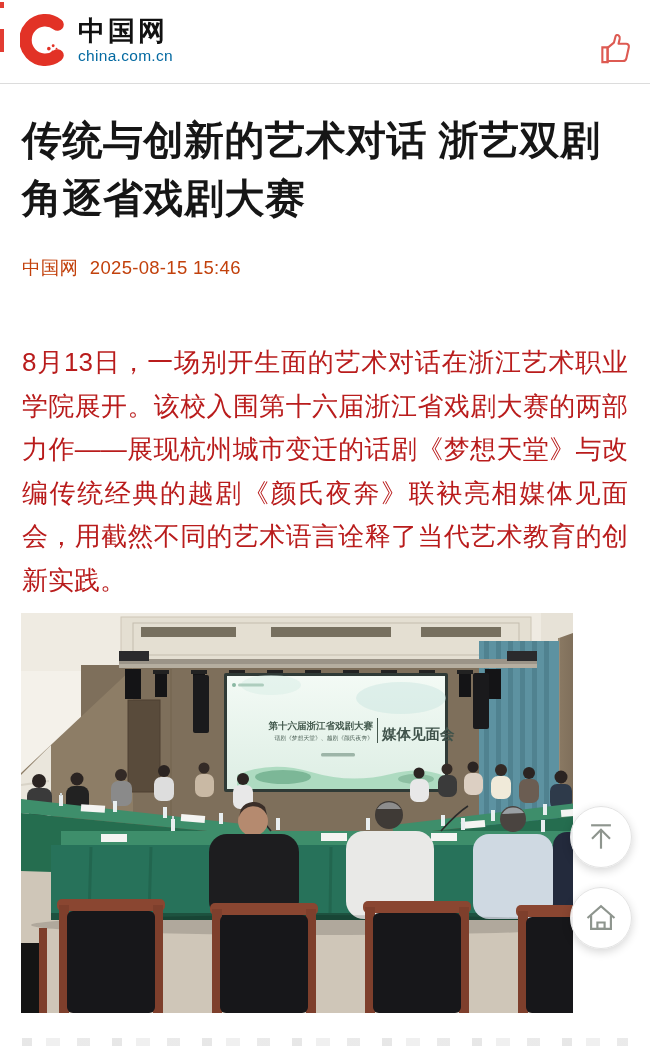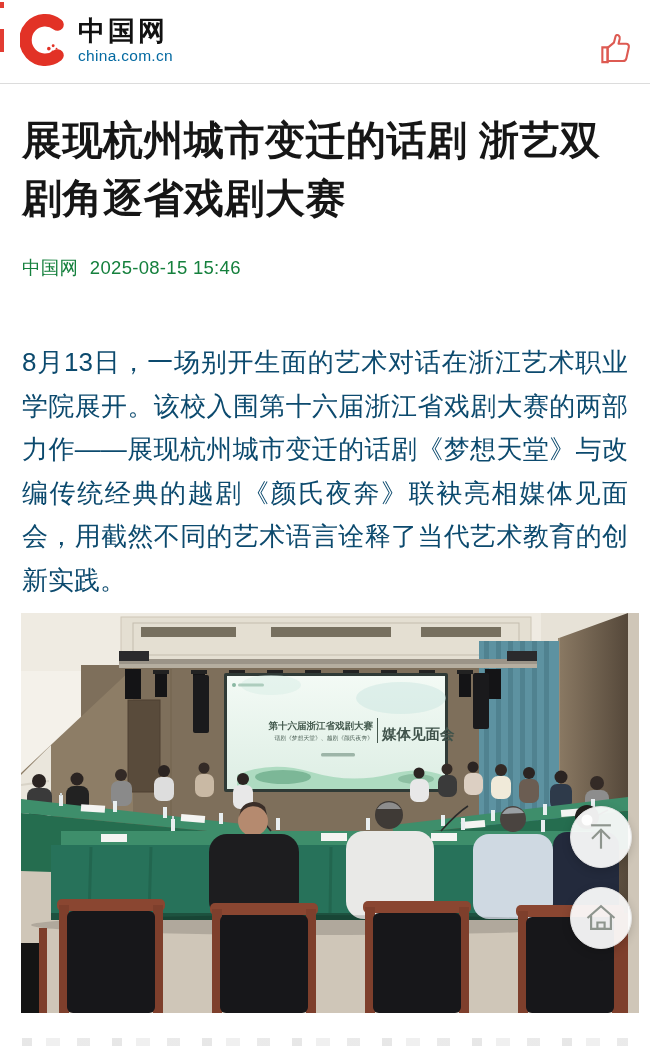--- a/index.html
+++ b/index.html
@@ -13,26 +13,26 @@
   .brand-text{margin-left:8px;display:flex;flex-direction:column;justify-content:center;}
   .brand-cn{font-size:27px;font-weight:700;color:#111;letter-spacing:3px;line-height:30px;}
   .brand-domain{font-size:15.5px;color:#0369a1;line-height:19px;letter-spacing:.3px;}
   .like-btn{position:absolute;right:12px;top:30px;width:44px;height:42px;background:none;border:none;padding:0;cursor:pointer;}
   .edge-mark-a{position:absolute;left:0;top:2px;width:4px;height:6px;background:#e23c32;}
   .edge-mark-b{position:absolute;left:0;top:29px;width:4px;height:23px;background:#e23c32;}
 
   
   .article{padding:0 22px;}
   .title{margin:27px 0 0 0;font-size:40px;line-height:58px;font-weight:700;color:#161616;letter-spacing:.5px;}
-  .byline{margin-top:28px;font-size:18.5px;color:#15803d;letter-spacing:.3px;}
+  .byline{margin-top:28px;font-size:18.5px;color:#c2410c;letter-spacing:.3px;}
   .byline span{margin-right:6px;}
-  .body-text{margin-top:61px;font-size:26px;line-height:43.5px;color:#0c4a6e;text-align:justify;}
-
-  
-  .photo-wrap{position:absolute;left:21px;top:613px;width:618px;height:400px;overflow:hidden;background:#cfc6b8;}
+  .body-text{margin-top:61px;font-size:26px;line-height:43.5px;color:#b91c1c;text-align:justify;}
+
+  
+  .photo-wrap{position:absolute;left:21px;top:613px;width:552px;height:400px;overflow:hidden;background:#cfc6b8;}
   .photo-wrap svg{display:block;}
 
   
   .fab{position:absolute;width:62px;height:62px;border-radius:50%;
        background:rgba(255,255,255,.92);border:1px solid #e3e3e3;
        box-shadow:0 3px 10px rgba(0,0,0,.16);
        display:flex;align-items:center;justify-content:center;cursor:pointer;padding:0;}
   #fab-top{left:570px;top:806px;}
   #fab-home{left:570px;top:887px;}
 
@@ -68,21 +68,21 @@
 
     <button class="like-btn">
       <svg width="42" height="40" viewBox="0 0 40 36" fill="none">
         <path d="M7 15.5h5v14H7z" stroke="#dd5a52" stroke-width="2"></path>
         <path d="M12 29.5V16l6-5 1.6-6c.3-1.2 1.8-1.7 2.8-.9 1 .7 1.4 2 1.1 3.4L22.4 12h7.2c1.8 0 3 1.6 2.6 3.3l-2.3 10.5c-.3 1.6-1.7 2.7-3.3 2.7H12z" stroke="#dd5a52" stroke-width="2" stroke-linejoin="round"></path>
       </svg>
     </button>
   </div>
 
   <div class="article">
-    <h1 class="title">展现杭州城市变迁的话剧 浙艺双剧角逐省戏剧大赛</h1>
+    <h1 class="title">传统与创新的艺术对话 浙艺双剧角逐省戏剧大赛</h1>
     <div class="byline">
       <span>中国网</span>
       <span>2025-08-15 15:46</span>
     </div>
     <p class="body-text">8月13日，一场别开生面的艺术对话在浙江艺术职业学院展开。该校入围第十六届浙江省戏剧大赛的两部力作——展现杭州城市变迁的话剧《梦想天堂》与改编传统经典的越剧《颜氏夜奔》联袂亮相媒体见面会，用截然不同的艺术语言诠释了当代艺术教育的创新实践。</p>
   </div>
 
   <div class="photo-wrap">
     <svg width="607" height="400" viewBox="0 0 607 400">
       <defs>

